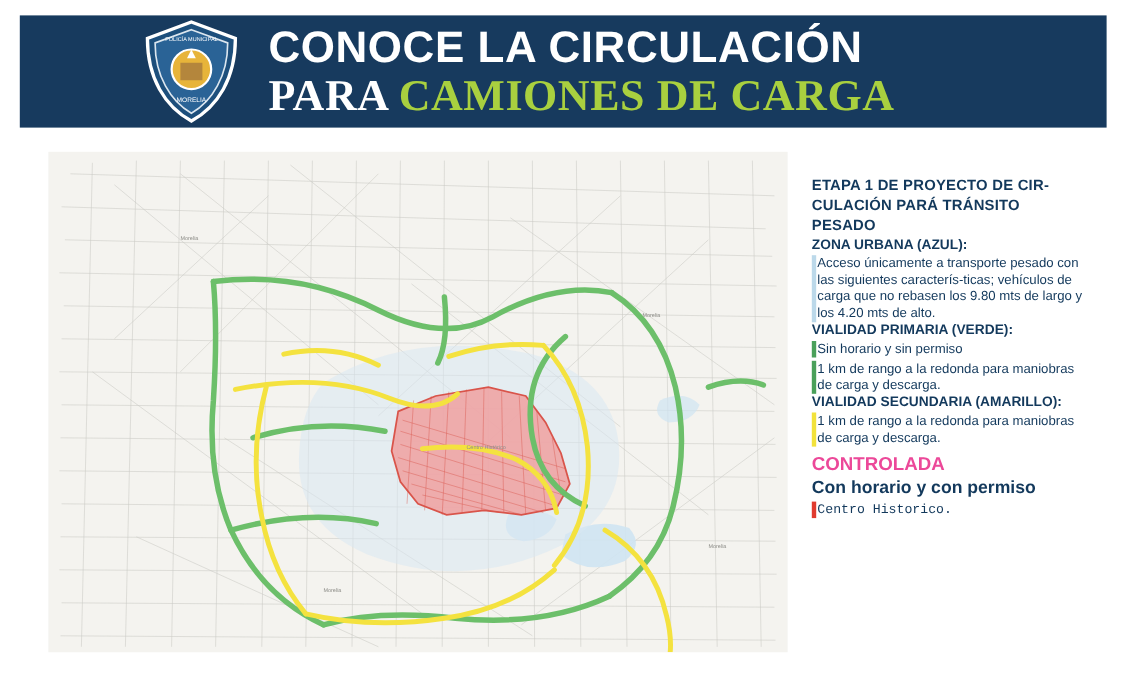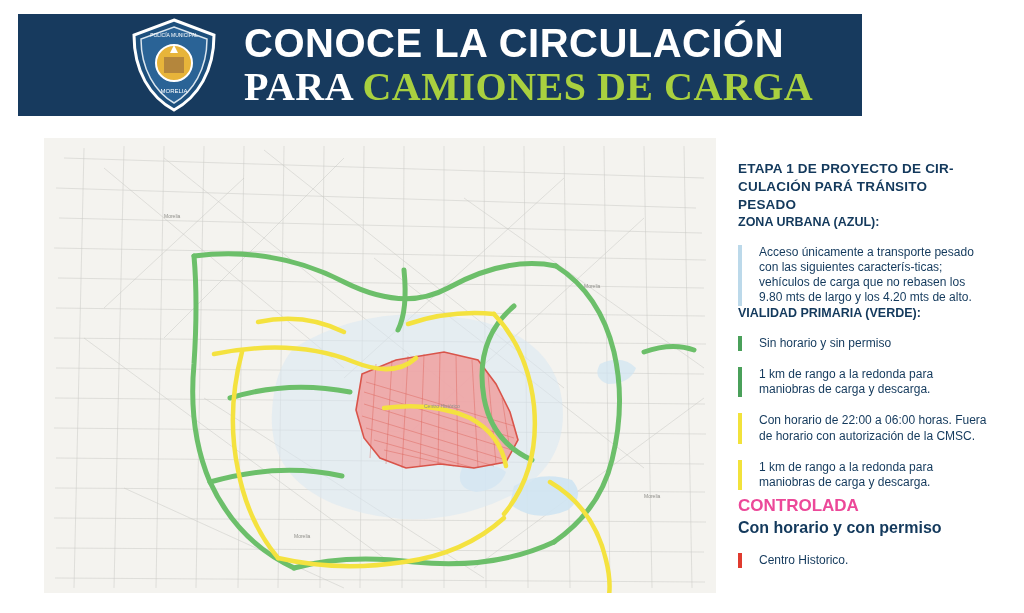--- a/index.html
+++ b/index.html
@@ -13,21 +13,21 @@
     position: relative;
     font-family: "Liberation Sans", sans-serif;
     overflow: hidden;
   }
 
   
   #banner {
     position: absolute;
     left: 18px;
     top: 14px;
-    width: 844px;
+    width: 988px;
     height: 102px;
     background: #173a5e;
     display: flex;
     align-items: center;
   }
   #shield {
     width: 96px;
     height: 96px;
     margin-left: 108px;
     position: relative;
@@ -78,28 +78,28 @@
   }
   .sec-head {
     font-weight: bold;
     font-size: 12.5px;
     color: #13395c;
   }
   .sec-body {
     font-size: 12px;
     line-height: 1.27;
     color: #13395c;
-    padding-left: 17px;
+    padding-left: 1px;
     border-left: 4px solid transparent;
-    margin-top: 16px;
+    margin-top: 3px;
   }
   .bar-blue  { border-left-color: #bcd9ea; }
   .bar-green { border-left-color: #4aa05a; }
   .bar-yellow{ border-left-color: #f2e23b; }
-  .bar-red   { border-left-color: #e03b2f; }
+  .bar-red   { border-left-color: #e03b2f; font-family: Liberation Mono, monospace; }
   .ctrl-head {
     font-weight: bold;
     font-size: 17px;
     margin-top: 6px;
     color: #ec4899;
   }
   .ctrl-sub {
     font-weight: bold;
     font-size: 16px;
     margin-top: 3px;
@@ -255,19 +255,19 @@
 
   <div class="legend-title">ETAPA 1 DE PROYECTO DE CIR-CULACIÓN PARÁ TRÁNSITO PESADO</div>
 
   <div class="sec-head">ZONA URBANA (AZUL):</div>
   <div class="sec-body bar-blue">Acceso únicamente a transporte pesado con las siguientes caracterís-ticas; vehículos de carga que no rebasen los 9.80 mts de largo y los 4.20 mts de alto.</div>
 
   <div class="sec-head">VIALIDAD PRIMARIA (VERDE):</div>
   <div class="sec-body bar-green">Sin horario y sin permiso</div>
   <div class="sec-body bar-green">1 km de rango a la redonda para maniobras de carga y descarga.</div>
 
-  <div class="sec-body bar-yellow">Con horario de 22:00 a 06:00 horas. Fuera de horario con autorización de la CMSC.</div>
+  <div class="sec-head">VIALIDAD SECUNDARIA (AMARILLO):</div>
   <div class="sec-body bar-yellow">1 km de rango a la redonda para maniobras de carga y descarga.</div>
 
   <div class="ctrl-head">CONTROLADA</div>
   <div class="ctrl-sub">Con horario y con permiso</div>
   <div class="sec-body bar-red">Centro Historico.</div>
 </div>
 
 </body></html>

